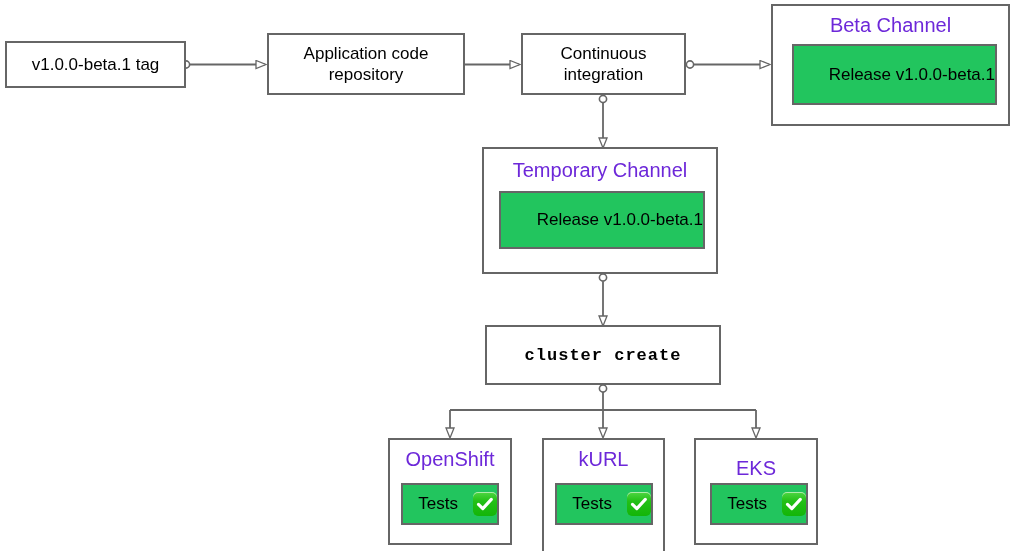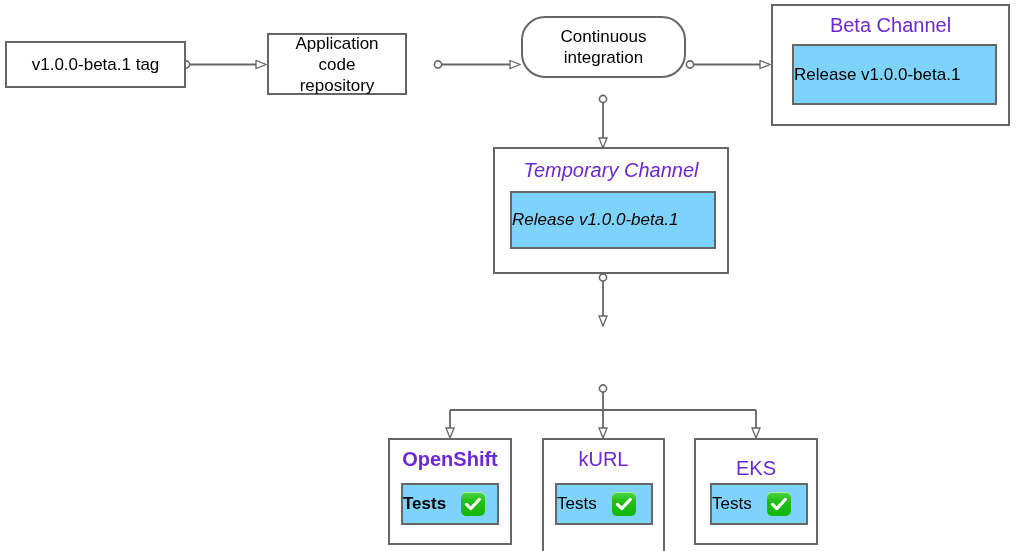--- a/index.html
+++ b/index.html
@@ -62,25 +62,25 @@
     left: 0;
     right: 0;
     text-align: center;
     font-size: 20px;
     line-height: 20px;
     color: #6d28d9;
   }
   .child-box {
     position: absolute;
     box-sizing: border-box;
-    background: #7dd3fc;
+    background: #22c55e;
     border: 2px solid #666666;
     display: flex;
     align-items: center;
-    justify-content: flex-start;
+    justify-content: flex-end;
   }
   .child-label {
     font-size: 17px;
     line-height: 20px;
     color: #000000;
   }
   .tests-row {
     display: flex;
     align-items: center;
     justify-content: center;
@@ -147,44 +147,47 @@
       <line x1="450" y1="410" x2="450" y2="437" stroke="#666666" stroke-width="1.8" marker-end="url(#arrowOpen)"></line>
       <line x1="603" y1="410" x2="603" y2="437" stroke="#666666" stroke-width="1.8" marker-end="url(#arrowOpen)"></line>
       <line x1="756" y1="410" x2="756" y2="437" stroke="#666666" stroke-width="1.8" marker-end="url(#arrowOpen)"></line>
     </g>
   </svg>
 
   <div class="node" style="left:5px; top:41px; width:181px; height:47px;">
     <span class="node-label">v1.0.0-beta.1 tag</span>
   </div>
 
-  <div class="node" style="left:267px; top:33px; width:140px; height:62px; padding:0 12px;">
+  <div class="node" style="left:267px; top:33px; width:198px; height:62px; padding:0 12px;">
     <span class="node-label">Application code repository</span>
   </div>
 
-  <div class="node" style="left:521px; top:16px; width:165px; height:62px; padding:0 12px;border-radius:24px;">
+  <div class="node" style="left:521px; top:33px; width:165px; height:62px; padding:0 12px;">
     <span class="node-label">Continuous integration</span>
   </div>
 
+  <div class="node" style="left:485px; top:325px; width:236px; height:60px;">
+    <span class="node-label mono">cluster create</span>
+  </div>
 
   <div class="group" style="left:771px; top:4px; width:239px; height:122px;">
     <div class="group-title" style="top:9px;">Beta Channel</div>
     <div class="child-box" style="left:19px; top:38px; width:205px; height:61px;">
       <span class="child-label">Release v1.0.0-beta.1</span>
     </div>
   </div>
 
-  <div class="group" style="left:493px; top:147px; width:236px; height:127px;font-style:italic;">
+  <div class="group" style="left:482px; top:147px; width:236px; height:127px;">
     <div class="group-title" style="top:11px;">Temporary Channel</div>
     <div class="child-box" style="left:15px; top:42px; width:206px; height:58px;">
       <span class="child-label">Release v1.0.0-beta.1</span>
     </div>
   </div>
 
-  <div class="group" style="left:388px; top:438px; width:124px; height:107px;font-weight:bold;">
+  <div class="group" style="left:388px; top:438px; width:124px; height:107px;">
     <div class="group-title" style="top:9px;">OpenShift</div>
     <div class="child-box" style="left:11px; top:43px; width:98px; height:42px;">
       <div class="tests-row">
         <span class="child-label">Tests</span>
         <span class="check-badge">
           <svg viewBox="0 0 24 24" xmlns="http://www.w3.org/2000/svg">
             <path d="M5.5 12.4 L9.8 16.6 L18.3 7.4" fill="none" stroke="#ffffff" stroke-width="3.1" stroke-linecap="round" stroke-linejoin="round"></path>
           </svg>
         </span>
       </div>

